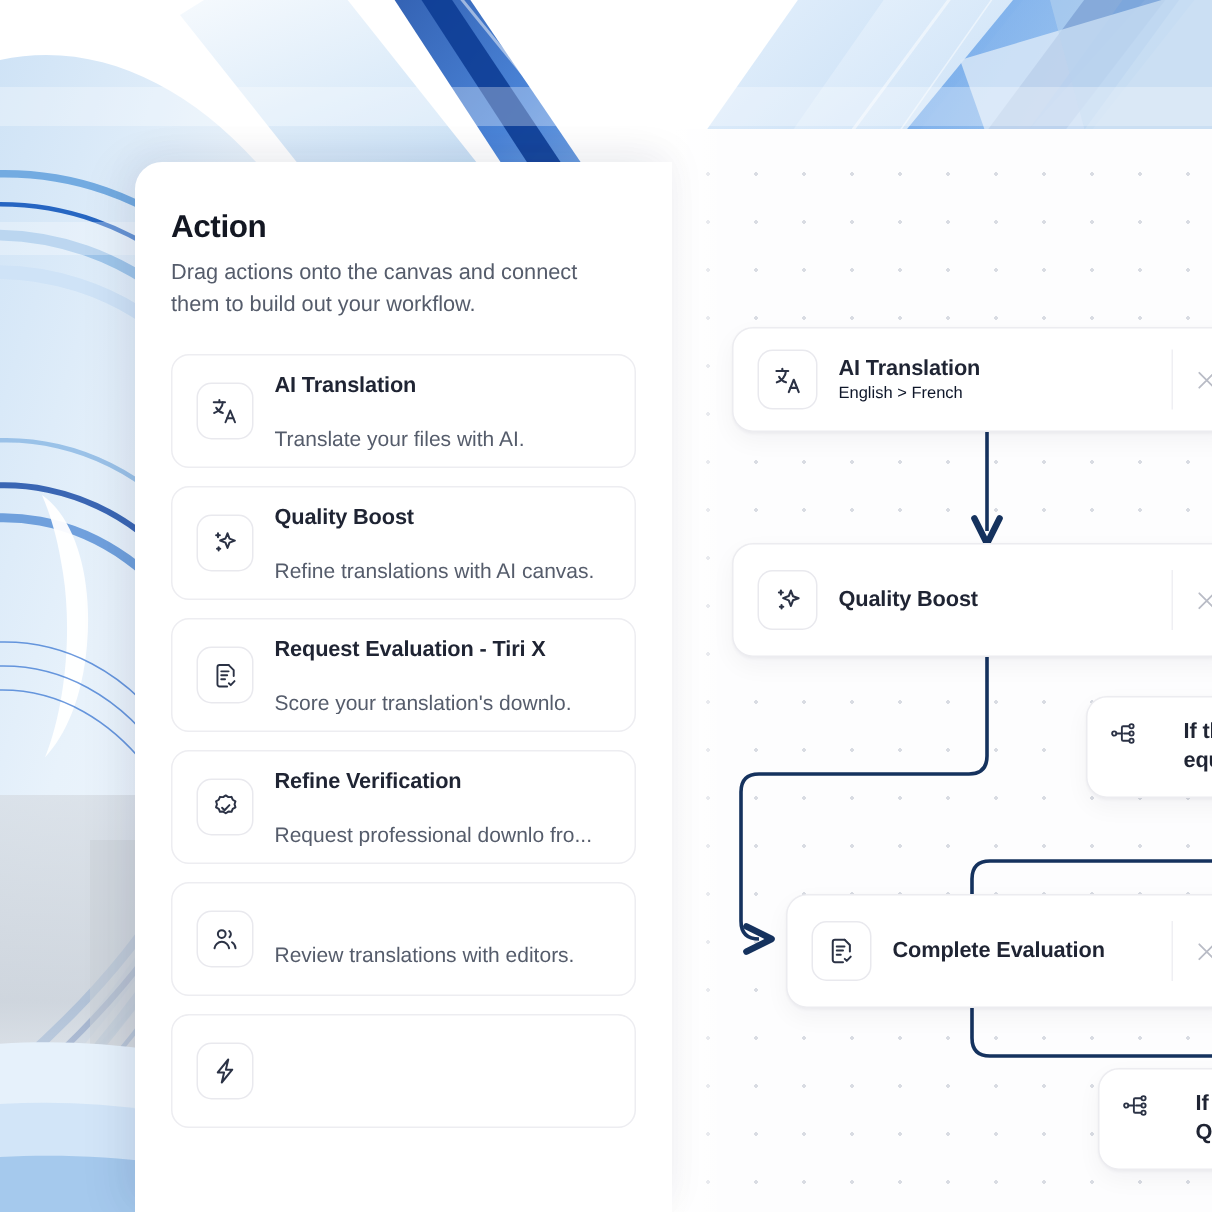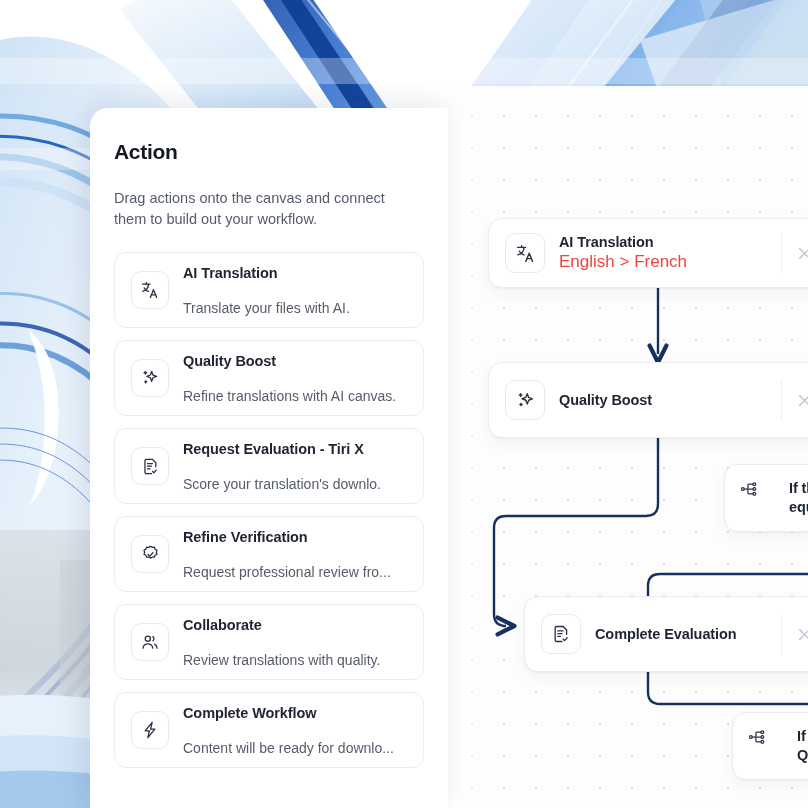--- a/index.html
+++ b/index.html
@@ -66,21 +66,21 @@
     background: #fff;
     display: flex; align-items: center; justify-content: center;
     margin-right: 14px;
   }
   .node .n-text { flex: 1 1 auto; min-width: 0; }
   .node .n-title {
     font-size: 14.5px; font-weight: 700; color: #1f2433;
     letter-spacing: -0.1px; white-space: nowrap;
   }
   .node .n-sub {
-    font-size: 17px; color: #ef4444; margin-top: 2px; white-space: nowrap;
+    font-size: 11px; color: #0f172a; margin-top: 2px; white-space: nowrap;
   }
   .node .n-close {
     flex: 0 0 auto;
     width: 46px; align-self: stretch;
     border-left: 1px solid #efeff3;
     display:flex; align-items:center; justify-content:center;
     color:#b9bcc6;
   }
   .node.single { padding-top: 17px; padding-bottom: 17px; }
 
@@ -110,21 +110,21 @@
     border-top-left-radius: 18px;
     border-top-right-radius: 0;
     box-shadow: -10px 0 30px rgba(31,45,80,0.07), 0 -6px 26px rgba(31,45,80,0.05);
   }
   .panel-inner { padding: 32px 24px 0 24px; }
   .panel-title {
     font-size: 21px; font-weight: 700; color: #131722;
     letter-spacing: -0.3px;
   }
   .panel-desc {
-    margin-top: 24px;
+    margin-top: 8px;
     font-size: 14.5px; line-height: 21px; color: #555c6b;
     max-width: 300px;
   }
 
   .action-list { margin-top: 22px; display: flex; flex-direction: column; gap: 12px; }
   .action-card {
     display: flex; align-items: center;
     height: 76px;
     padding: 0 16px;
     border: 1px solid #ededf1;
@@ -430,48 +430,43 @@
 
         <div class="action-card">
           <span class="a-icon">
             <svg class="gi" width="21" height="21" viewBox="0 0 24 24" fill="none" stroke="#2b3245" stroke-width="1.5" stroke-linecap="round" stroke-linejoin="round">
               <path d="M12 2.6l2 1.3 2.4-.2.9 2.2 2.1 1.2-.7 2.3.7 2.3-2.1 1.2-.9 2.2-2.4-.2-2 1.3-2-1.3-2.4.2-.9-2.2-2.1-1.2.7-2.3-.7-2.3 2.1-1.2.9-2.2 2.4.2z"></path>
               <path d="M9.2 12l1.9 1.9 3.7-3.9"></path>
             </svg>
           </span>
           <span class="a-text">
             <span class="a-title" style="display:block">Refine Verification</span>
-            <span class="a-sub" style="display:block">Request professional review fro...</span>
+            <span class="a-sub" style="display:block">Request professional downlo fro...</span>
           </span>
         </div>
 
         <div class="action-card">
           <span class="a-icon">
             <svg class="gi" width="20" height="20" viewBox="0 0 24 24" fill="none" stroke="#2b3245" stroke-width="1.6" stroke-linecap="round" stroke-linejoin="round">
               <circle cx="9.4" cy="8" r="3.1"></circle>
               <path d="M3.6 19.4a5.9 5.9 0 0 1 11.7 0"></path>
               <path d="M15.4 5.6a3.1 3.1 0 0 1 .2 4.9"></path>
               <path d="M17.6 14.6a5.9 5.9 0 0 1 2.8 4.8"></path>
             </svg>
           </span>
           <span class="a-text">
-            <span class="a-title" style="display:block">Collaborate</span>
-            <span class="a-sub" style="display:block">Review translations with quality.</span>
+            <span class="a-sub" style="display:block">Review translations with editors.</span>
           </span>
         </div>
 
         <div class="action-card">
           <span class="a-icon">
             <svg class="gi" width="20" height="20" viewBox="0 0 24 24" fill="none" stroke="#2b3245" stroke-width="1.6" stroke-linecap="round" stroke-linejoin="round">
               <path d="M14.6 2.8L6.2 13.1h5.1L9.4 21.2l8.4-10.3h-5.1z"></path>
             </svg>
           </span>
-          <span class="a-text">
-            <span class="a-title" style="display:block">Complete Workflow</span>
-            <span class="a-sub" style="display:block">Content will be ready for downlo...</span>
-          </span>
         </div>
 
       </div>
     </div>
   </div>
 
 </div>
 
 </body></html>

